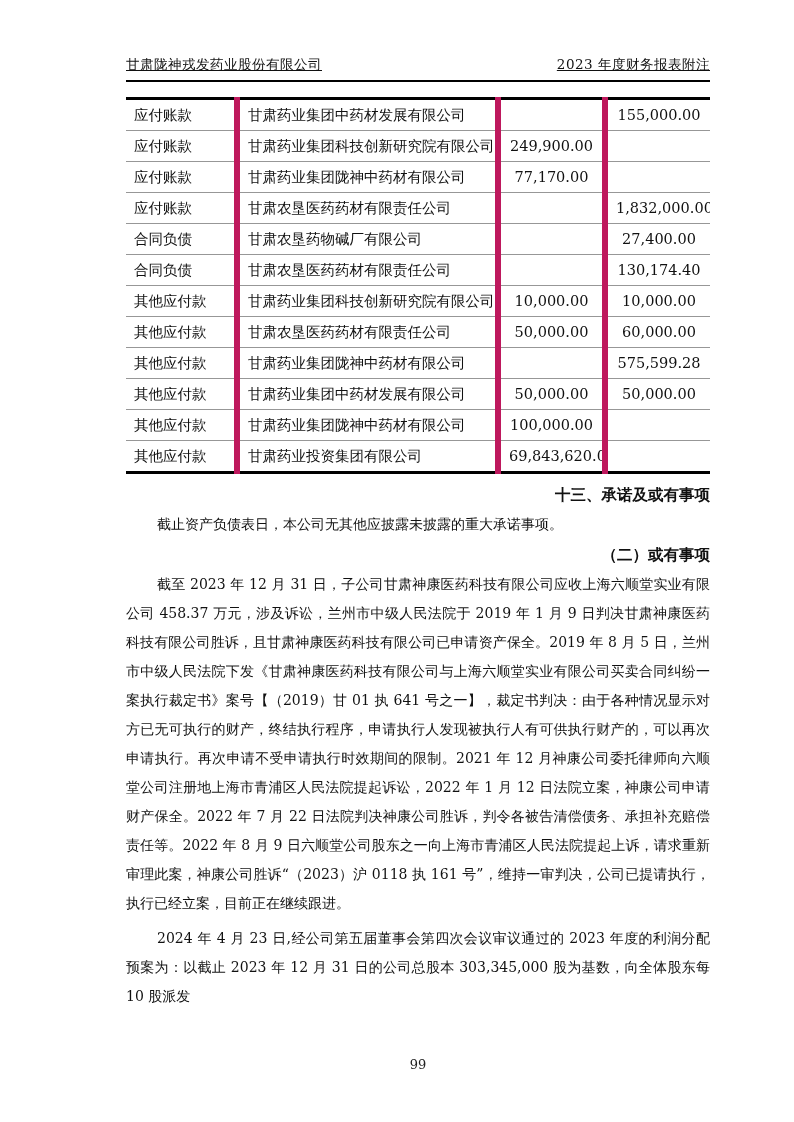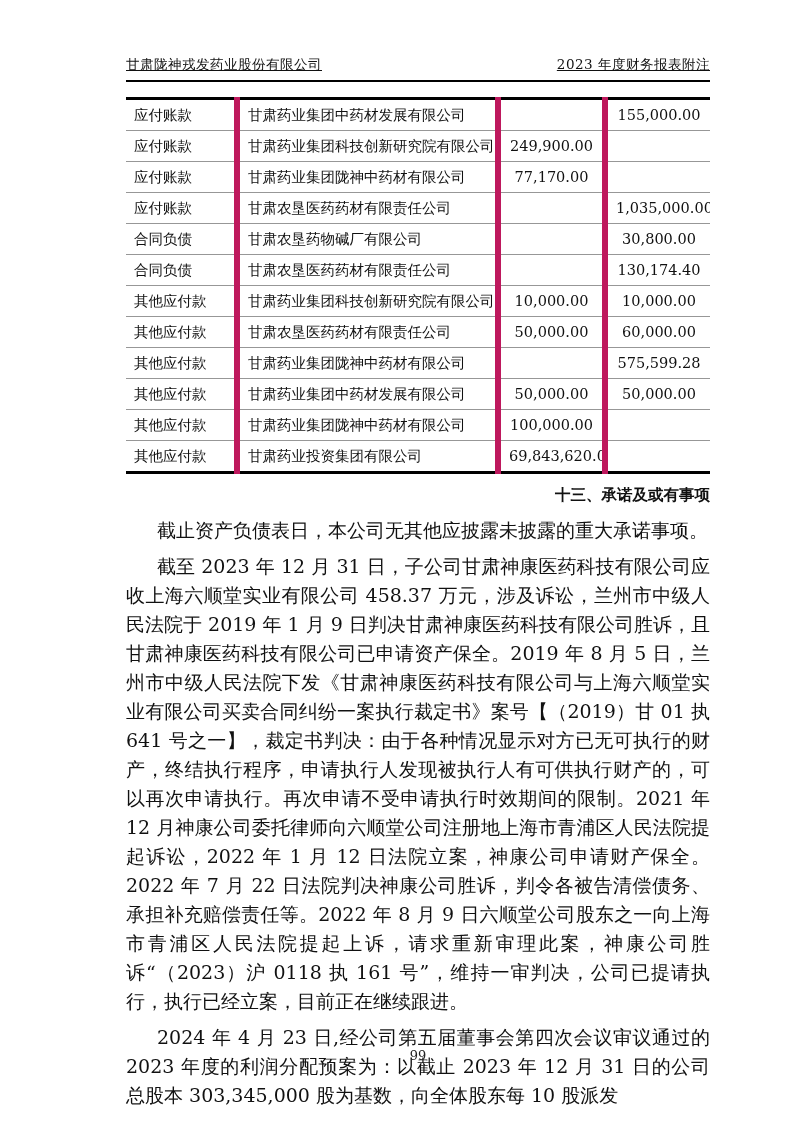--- a/index.html
+++ b/index.html
@@ -28,25 +28,25 @@
   }
   table.rel td + td { border-left: 6px solid #be185d; }
   table.rel td.amt { text-align: center; }
 
   .sec { margin-top: 6px; }
   .sec-h {
     font-weight: bold; font-size: 15.5px; line-height: 29px;
     padding-left: 31px; margin: 1px 0; text-align: right;
   }
   .para {
-    font-size: 19px; line-height: 29px; text-align: justify;
-    text-indent: 31px; margin: 7px 0;
+    font-size: 14px; line-height: 29px; text-align: justify;
+    text-indent: 31px; margin: 1px 0;
   }
   .footer {
-    position: absolute; bottom: 59px; left: 126px; width: 584px;
+    position: absolute; bottom: 50px; left: 126px; width: 584px;
     text-align: center; font-size: 13px; color: #222;
   }
 </style>
 </head>
 <body>
 
 <div class="page">
 
   <div class="header">
     <span class="hl">甘肃陇神戎发药业股份有限公司</span>
@@ -76,27 +76,27 @@
       <tr>
         <td>应付账款</td>
         <td>甘肃药业集团陇神中药材有限公司</td>
         <td class="amt">77,170.00</td>
         <td class="amt"></td>
       </tr>
       <tr>
         <td>应付账款</td>
         <td>甘肃农垦医药药材有限责任公司</td>
         <td class="amt"></td>
-        <td class="amt">1,035,000.00</td>
+        <td class="amt">1,832,000.00</td>
       </tr>
       <tr>
         <td>合同负债</td>
         <td>甘肃农垦药物碱厂有限公司</td>
         <td class="amt"></td>
-        <td class="amt">30,800.00</td>
+        <td class="amt">27,400.00</td>
       </tr>
       <tr>
         <td>合同负债</td>
         <td>甘肃农垦医药药材有限责任公司</td>
         <td class="amt"></td>
         <td class="amt">130,174.40</td>
       </tr>
       <tr>
         <td>其他应付款</td>
         <td>甘肃药业集团科技创新研究院有限公司</td>
@@ -132,20 +132,21 @@
         <td>甘肃药业投资集团有限公司</td>
         <td class="amt">69,843,620.00</td>
         <td class="amt"></td>
       </tr>
     </tbody>
   </table>
 
   <div class="sec">
     <div class="sec-h">十三、承诺及或有事项</div>
     <div class="para">截止资产负债表日，本公司无其他应披露未披露的重大承诺事项。</div>
+    <div class="sec-h">（二）或有事项</div>
     <div class="para">截至 2023 年 12 月 31 日，子公司甘肃神康医药科技有限公司应收上海六顺堂实业有限公司 458.37 万元，涉及诉讼，兰州市中级人民法院于 2019 年 1 月 9 日判决甘肃神康医药科技有限公司胜诉，且甘肃神康医药科技有限公司已申请资产保全。2019 年 8 月 5 日，兰州市中级人民法院下发《甘肃神康医药科技有限公司与上海六顺堂实业有限公司买卖合同纠纷一案执行裁定书》案号【（2019）甘 01 执 641 号之一】，裁定书判决：由于各种情况显示对方已无可执行的财产，终结执行程序，申请执行人发现被执行人有可供执行财产的，可以再次申请执行。再次申请不受申请执行时效期间的限制。2021 年 12 月神康公司委托律师向六顺堂公司注册地上海市青浦区人民法院提起诉讼，2022 年 1 月 12 日法院立案，神康公司申请财产保全。2022 年 7 月 22 日法院判决神康公司胜诉，判令各被告清偿债务、承担补充赔偿责任等。2022 年 8 月 9 日六顺堂公司股东之一向上海市青浦区人民法院提起上诉，请求重新审理此案，神康公司胜诉“（2023）沪 0118 执 161 号”，维持一审判决，公司已提请执行，执行已经立案，目前正在继续跟进。</div>
   </div>
 
   <div class="sec">
     <div class="para">2024 年 4 月 23 日,经公司第五届董事会第四次会议审议通过的 2023 年度的利润分配预案为：以截止 2023 年 12 月 31 日的公司总股本 303,345,000 股为基数，向全体股东每 10 股派发</div>
   </div>
 
   <div class="footer">
     <span>99</span>
   </div>

